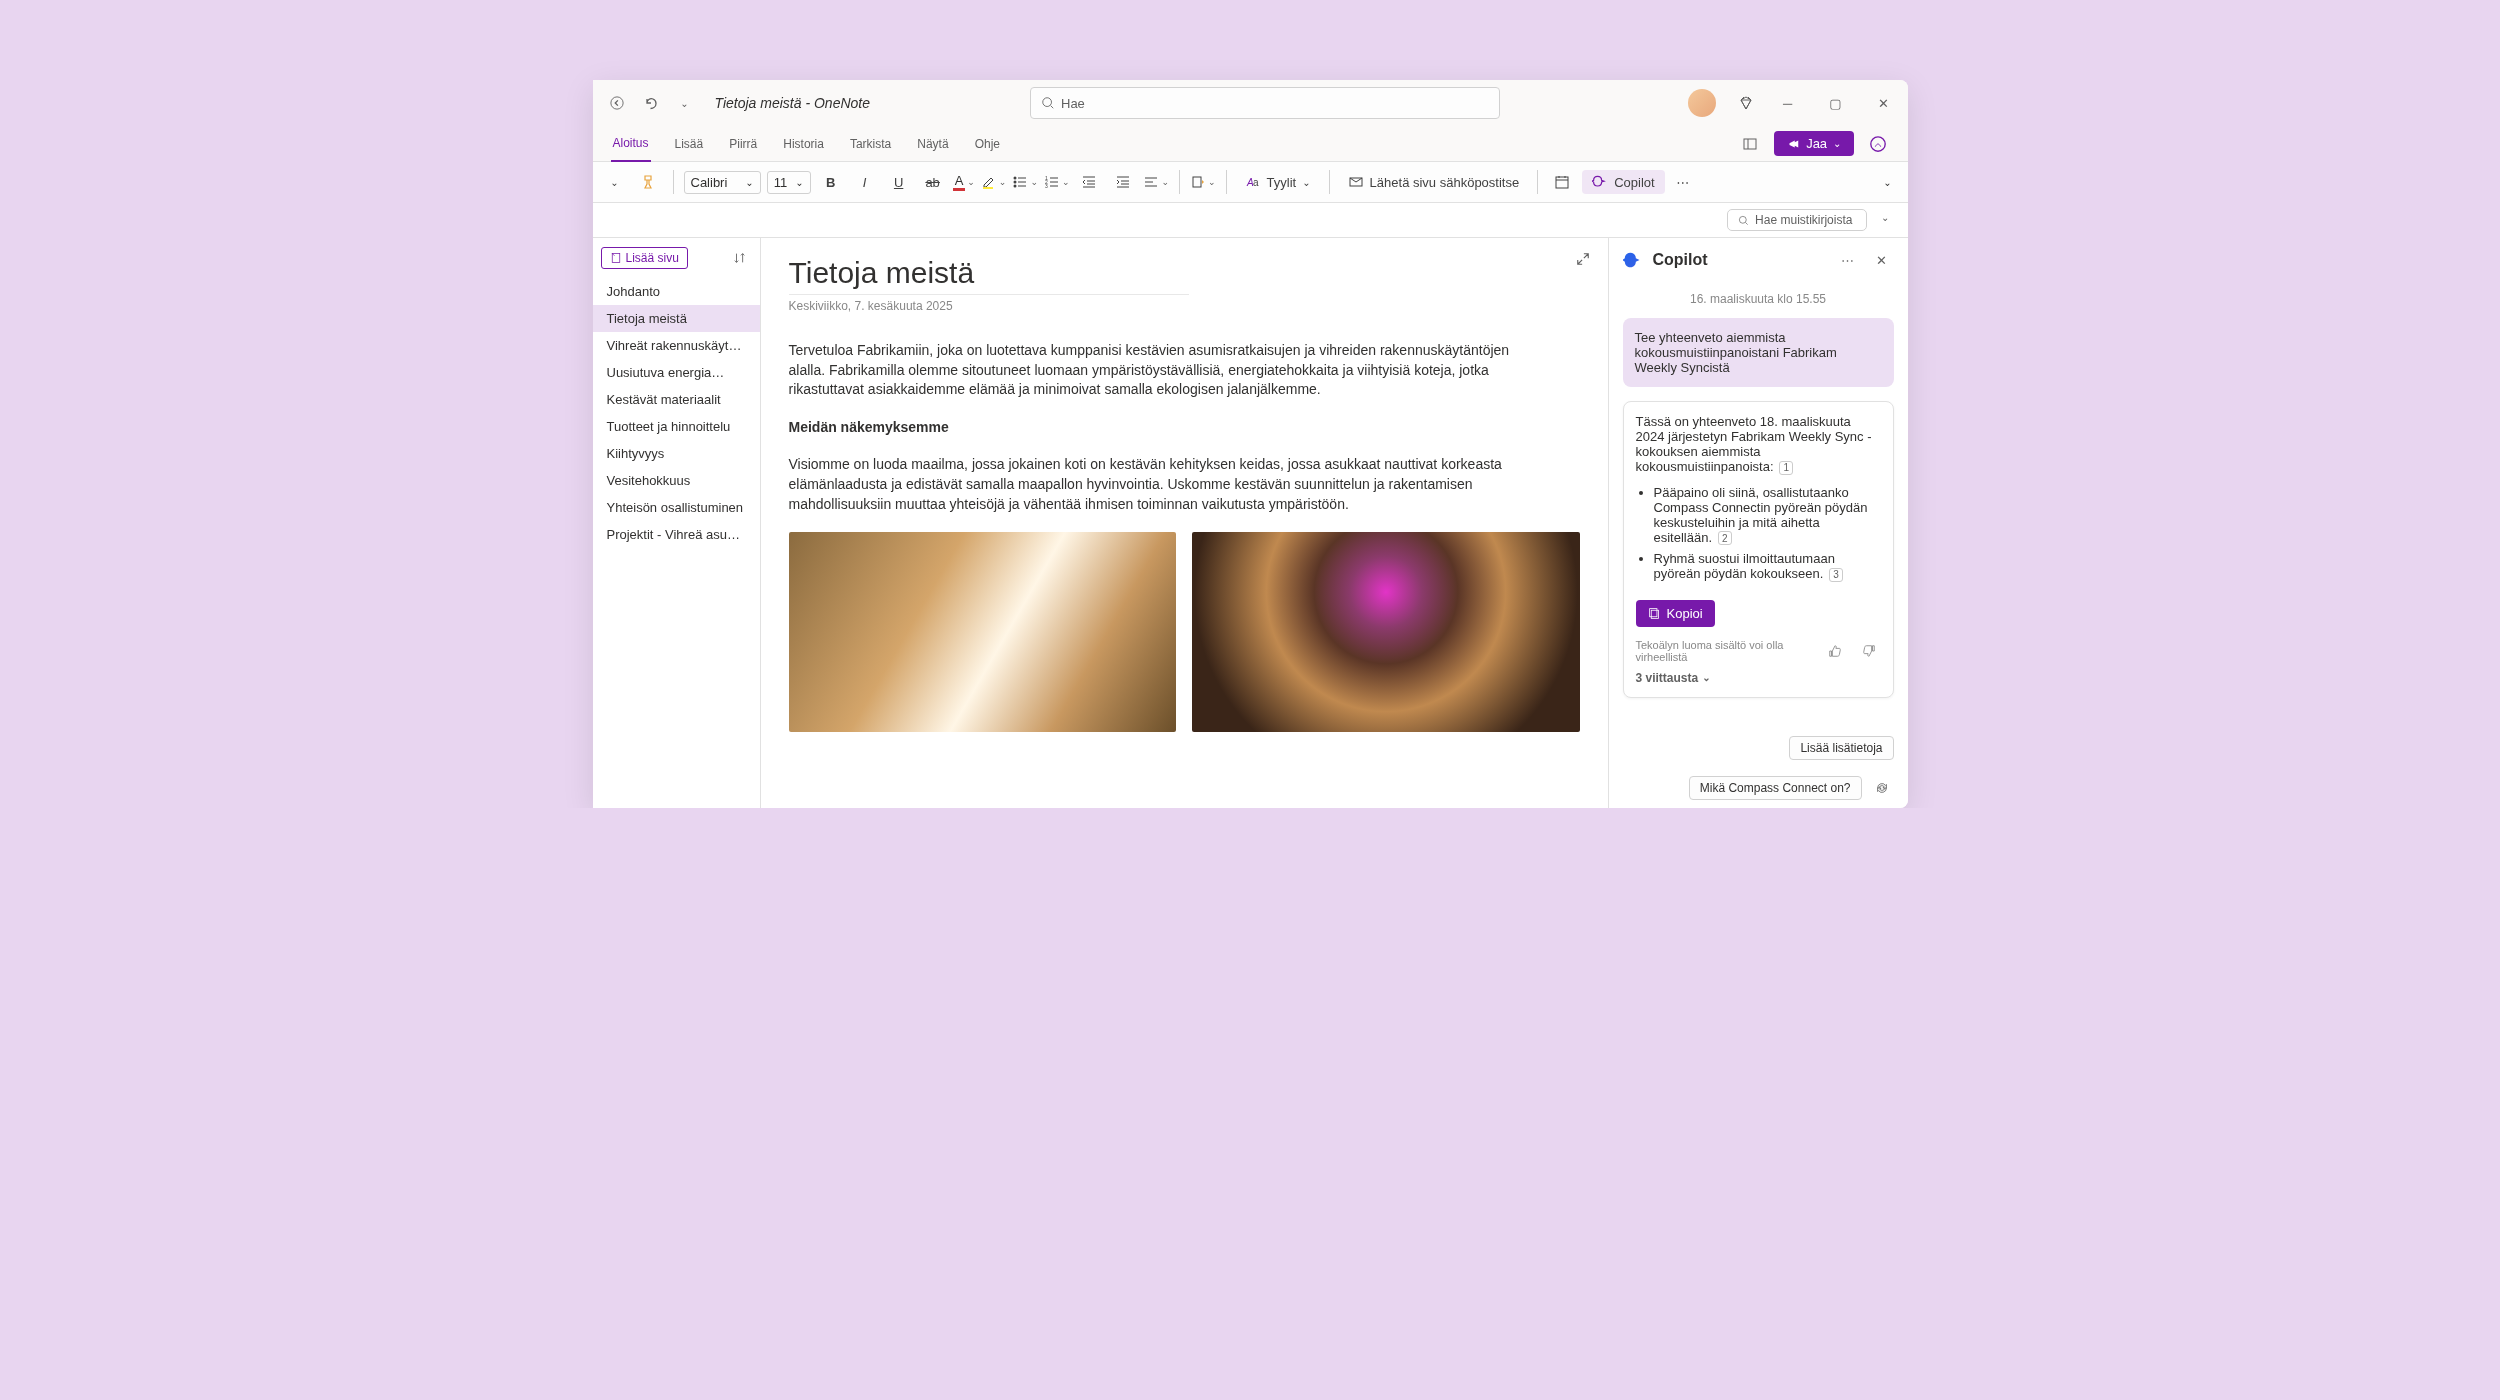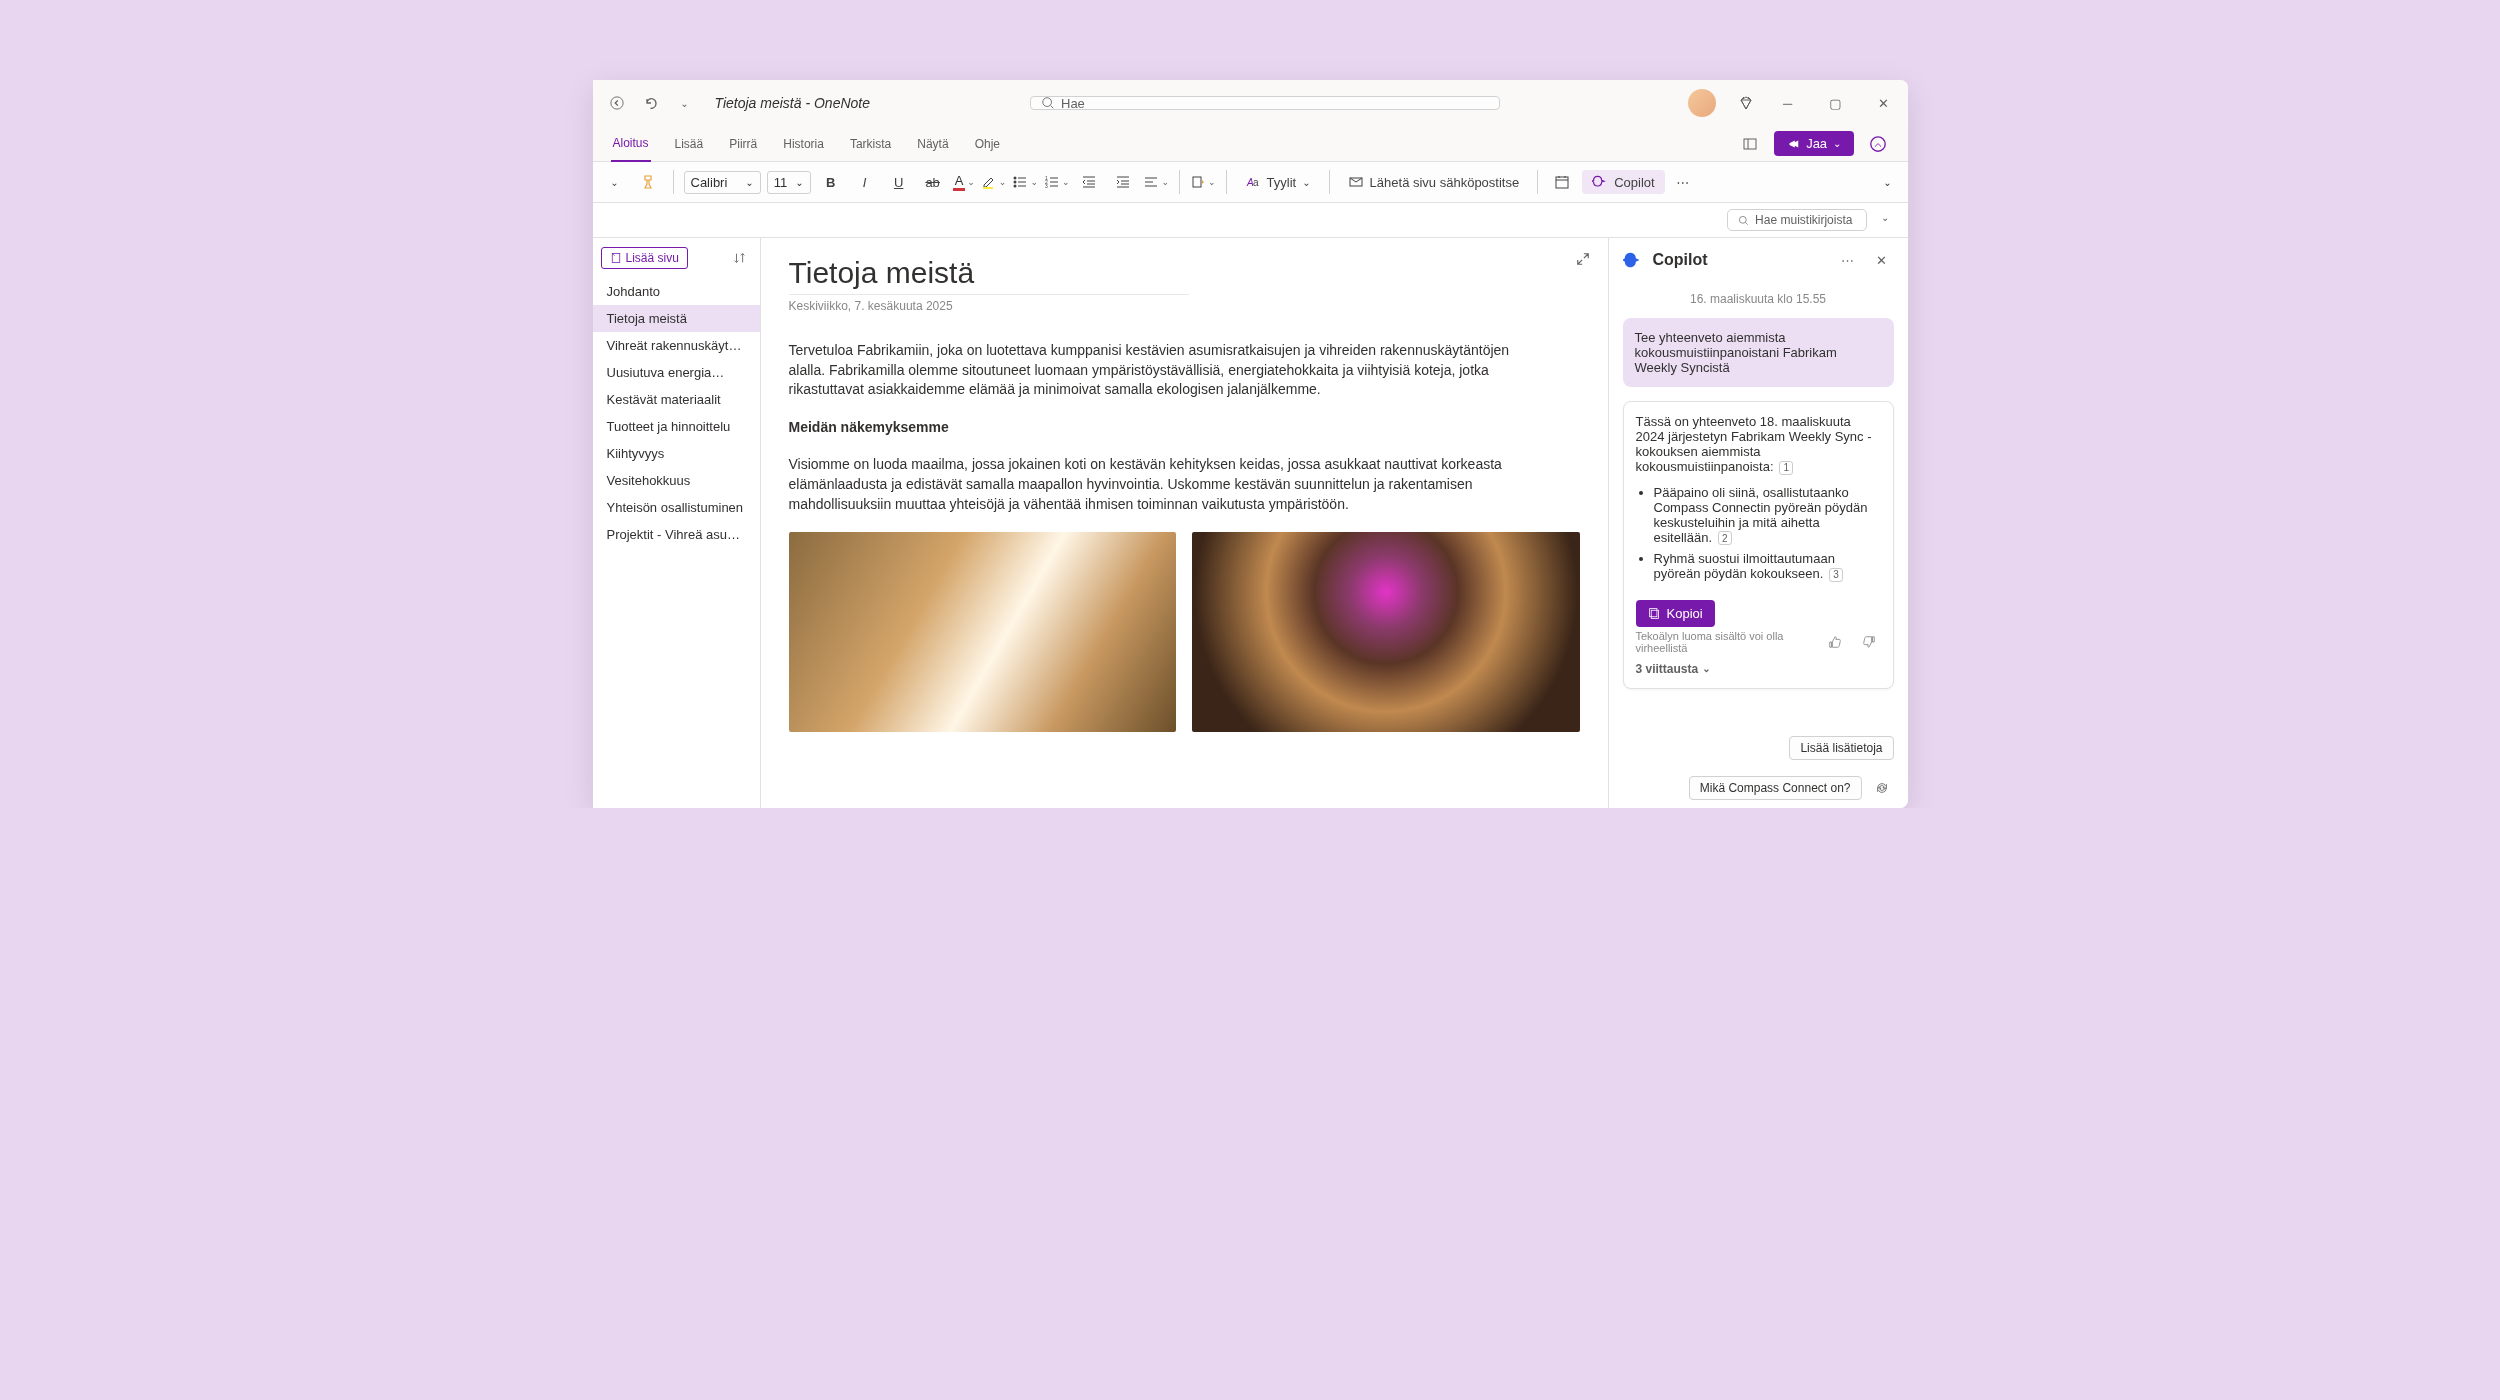--- a/index.html
+++ b/index.html
@@ -2,21 +2,21 @@
 <html><head>
 <meta charset="utf-8">
 <style>
 * { box-sizing: border-box; margin: 0; padding: 0; }
 body { font-family: "Segoe UI", sans-serif; background: #e8d5f0; display: flex; align-items: flex-start; justify-content: center; padding: 80px 0 0 0; font-size: 13px; color: #323130; }
 .app-window { width: 1315px; background: #faf9f8; border-radius: 8px; overflow: hidden; box-shadow: 0 8px 32px rgba(0,0,0,0.1); border-top-left-radius: 0; border-bottom-left-radius: 0; }
 .title-bar { display: flex; align-items: center; padding: 6px 12px; height: 46px; background: #faf9f8; }
 .title-left { display: flex; align-items: center; gap: 10px; }
 .icon-btn { width: 24px; height: 24px; display: flex; align-items: center; justify-content: center; color: #616161; cursor: pointer; }
 .title-text { font-size: 14px; color: #323130; margin-left: 8px; font-style: italic; }
-.search-box { margin-left: 160px; width: 470px; height: 14px; border: 1px solid #d1d1d1; border-radius: 4px; display: flex; align-items: center; padding: 0 10px; background: #fdfdfd; color: #616161; }
+.search-box { margin-left: 160px; width: 470px; height: 32px; border: 1px solid #d1d1d1; border-radius: 4px; display: flex; align-items: center; padding: 0 10px; background: #fdfdfd; color: #616161; }
 .search-box svg { margin-right: 6px; }
 .title-right { margin-left: auto; display: flex; align-items: center; gap: 18px; }
 .avatar { width: 28px; height: 28px; border-radius: 50%; background: linear-gradient(135deg, #f4c89b, #e8a87c); }
 .win-controls { display: flex; gap: 24px; color: #616161; }
 
 .ribbon-tabs { display: flex; align-items: center; padding: 0 18px; gap: 22px; border-bottom: 1px solid #e1e1e1; position: relative; }
 .ribbon-tab { padding: 10px 2px; font-size: 12px; color: #616161; cursor: pointer; text-align: center; }
 .ribbon-tab.active { color: #7719aa; border-bottom: 2px solid #7719aa; margin-bottom: -1px; }
 .ribbon-right { margin-left: auto; display: flex; align-items: center; gap: 12px; }
 .share-btn { background: #7719aa; color: #fff; padding: 5px 12px; border-radius: 4px; display: flex; align-items: center; gap: 6px; font-size: 13px; }
@@ -60,21 +60,21 @@
 .copilot-title { font-size: 16px; font-weight: 600; }
 .copilot-header-right { margin-left: auto; display: flex; gap: 10px; color: #616161; }
 .copilot-body { flex: 1; padding: 10px 14px; overflow-y: auto; }
 .timestamp { text-align: center; font-size: 12px; color: #888; margin-bottom: 12px; }
 .user-msg { background: #ecdff3; border-radius: 8px; padding: 12px; font-size: 13px; margin-bottom: 14px; }
 .ai-msg { background: #fff; border: 1px solid #e1e1e1; border-radius: 8px; padding: 12px; font-size: 13px; box-shadow: 0 1px 3px rgba(0,0,0,0.05); }
 .ai-msg ul { margin: 10px 0 10px 18px; }
 .ai-msg li { margin-bottom: 6px; }
 .ref-badge { display: inline-flex; align-items: center; justify-content: center; width: 14px; height: 14px; border: 1px solid #ccc; border-radius: 3px; font-size: 10px; color: #616161; margin-left: 2px; }
 .copy-btn { background: #7719aa; color: #fff; padding: 6px 12px; border-radius: 4px; display: inline-flex; align-items: center; gap: 6px; font-size: 13px; margin-top: 8px; }
-.ai-footer { display: flex; align-items: center; justify-content: space-between; font-size: 11px; color: #888; margin-top: 3px; }
+.ai-footer { display: flex; align-items: center; justify-content: space-between; font-size: 11px; color: #888; margin-top: 12px; }
 .ai-footer-right { display: flex; gap: 10px; }
 .refs-toggle { font-size: 12px; color: #616161; margin-top: 8px; display: flex; align-items: center; gap: 4px; font-weight: bold; }
 .suggest-row { display: flex; justify-content: flex-end; gap: 8px; padding: 8px 14px; align-items: center; }
 .suggest-pill { border: 1px solid #d1d1d1; border-radius: 4px; padding: 4px 10px; font-size: 12px; background: #fdfdfd; }
 .chev { font-size: 10px; }
 </style>
 </head>
 <body>
 
 <div class="app-window">

